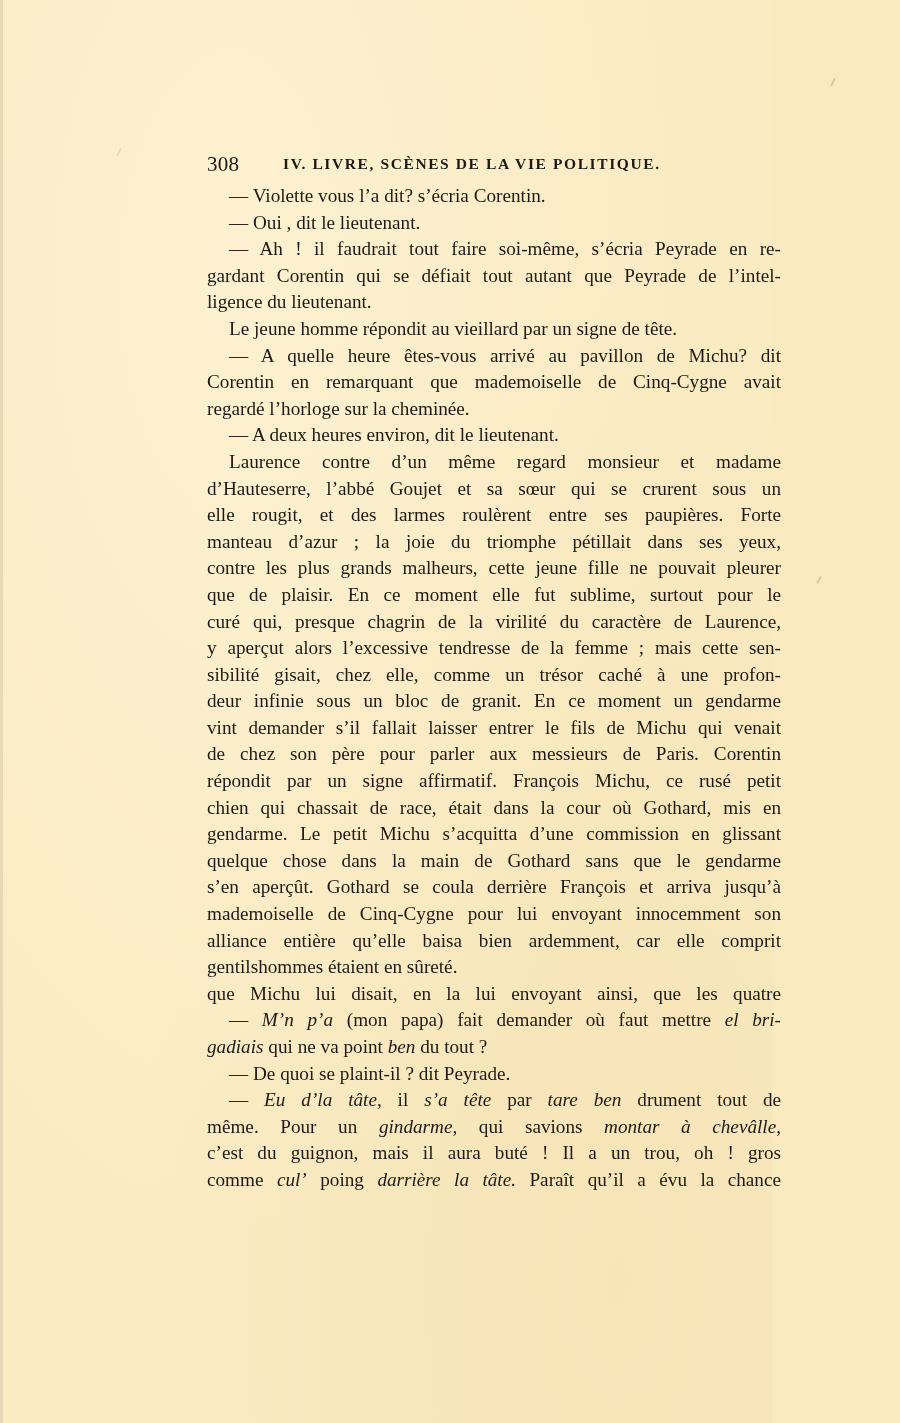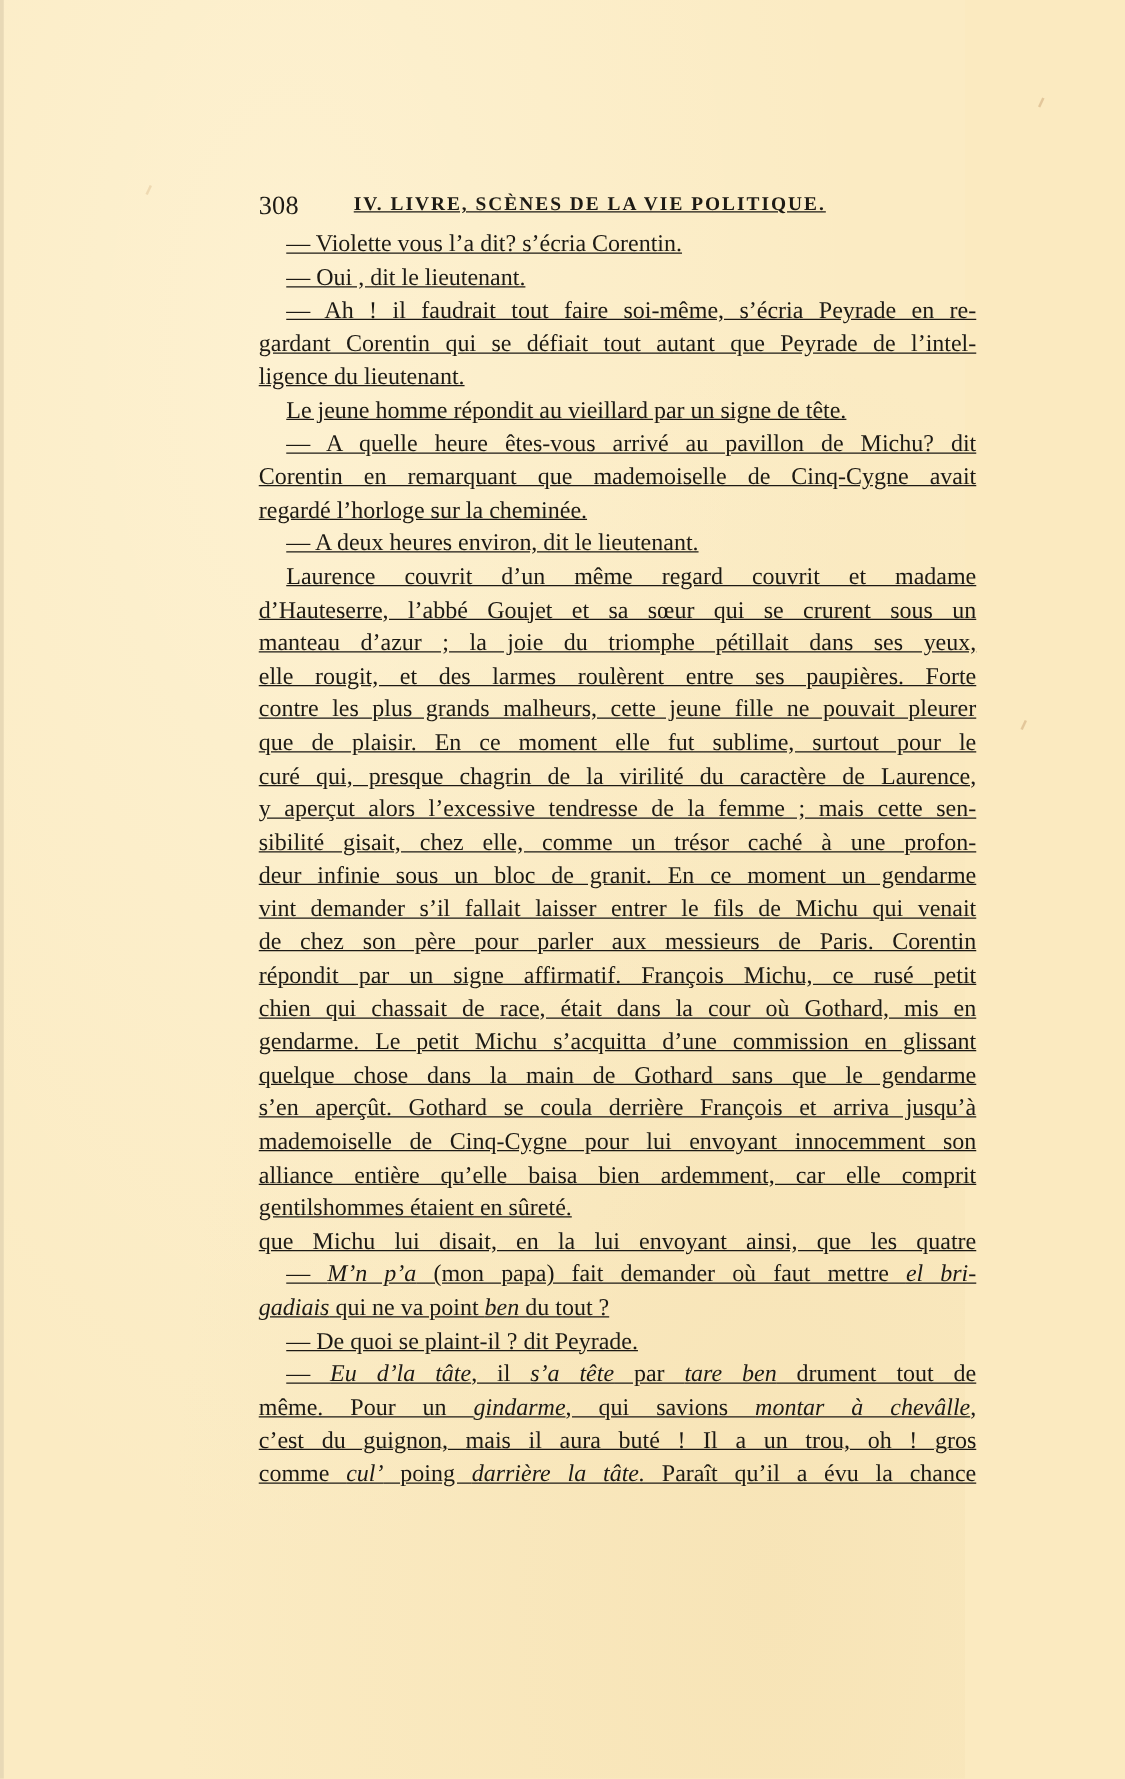--- a/index.html
+++ b/index.html
@@ -44,38 +44,36 @@
       letter-spacing: 0.2px;
     }
     .running-head {
       position: absolute;
       left: 76px;
       top: 3px;
       font-size: 15.5px;
       font-weight: bold;
       letter-spacing: 1.6px;
       font-variant: small-caps;
-      text-decoration: underline;
     }
     .text-block {
       position: absolute;
       left: 207px;
       top: 183px;
       width: 574px;
       font-size: 19.2px;
       line-height: 26.6px;
     }
     .line {
       display: block;
       height: 26.6px;
       white-space: nowrap;
       text-align: justify;
       text-align-last: justify;
       overflow: visible;
-      text-decoration: underline;
     }
     .line.last {
       text-align-last: left;
     }
     .line.indent {
       padding-left: 22px;
     }
     .line .it {
       font-style: italic;
     }
@@ -102,24 +100,24 @@
       <div class="line indent last"><span>— Violette vous l’a dit? s’écria Corentin.</span></div>
       <div class="line indent last"><span>— Oui , dit le lieutenant.</span></div>
       <div class="line indent"><span>— Ah ! il faudrait tout faire soi-même, s’écria Peyrade en re-</span></div>
       <div class="line"><span>gardant Corentin qui se défiait tout autant que Peyrade de l’intel-</span></div>
       <div class="line last"><span>ligence du lieutenant.</span></div>
       <div class="line indent last"><span>Le jeune homme répondit au vieillard par un signe de tête.</span></div>
       <div class="line indent"><span>— A quelle heure êtes-vous arrivé au pavillon de Michu? dit</span></div>
       <div class="line"><span>Corentin en remarquant que mademoiselle de Cinq-Cygne avait</span></div>
       <div class="line last"><span>regardé l’horloge sur la cheminée.</span></div>
       <div class="line indent last"><span>— A deux heures environ, dit le lieutenant.</span></div>
-      <div class="line indent"><span>Laurence couvrit d’un même regard couvrit et madame</span></div>
+      <div class="line indent"><span>Laurence contre d’un même regard monsieur et madame</span></div>
       <div class="line"><span>d’Hauteserre, l’abbé Goujet et sa sœur qui se crurent sous un</span></div>
+      <div class="line"><span>elle rougit, et des larmes roulèrent entre ses paupières. Forte</span></div>
       <div class="line"><span>manteau d’azur ; la joie du triomphe pétillait dans ses yeux,</span></div>
-      <div class="line"><span>elle rougit, et des larmes roulèrent entre ses paupières. Forte</span></div>
       <div class="line"><span>contre les plus grands malheurs, cette jeune fille ne pouvait pleurer</span></div>
       <div class="line"><span>que de plaisir. En ce moment elle fut sublime, surtout pour le</span></div>
       <div class="line"><span>curé qui, presque chagrin de la virilité du caractère de Laurence,</span></div>
       <div class="line"><span>y aperçut alors l’excessive tendresse de la femme ; mais cette sen-</span></div>
       <div class="line"><span>sibilité gisait, chez elle, comme un trésor caché à une profon-</span></div>
       <div class="line"><span>deur infinie sous un bloc de granit. En ce moment un gendarme</span></div>
       <div class="line"><span>vint demander s’il fallait laisser entrer le fils de Michu qui venait</span></div>
       <div class="line"><span>de chez son père pour parler aux messieurs de Paris. Corentin</span></div>
       <div class="line"><span>répondit par un signe affirmatif. François Michu, ce rusé petit</span></div>
       <div class="line"><span>chien qui chassait de race, était dans la cour où Gothard, mis en</span></div>

